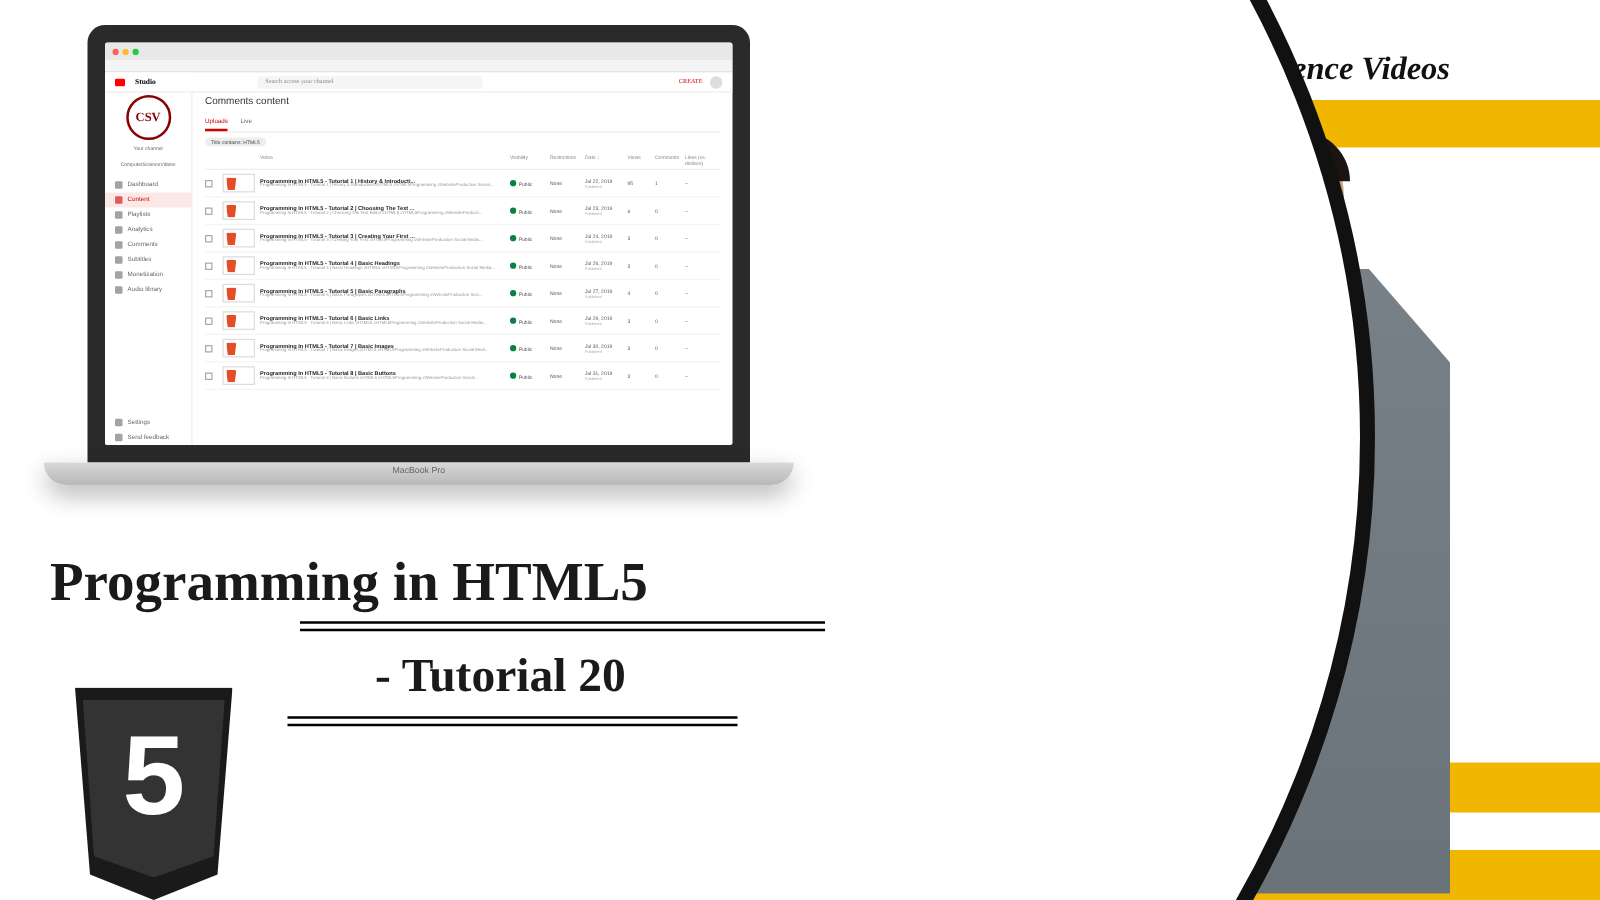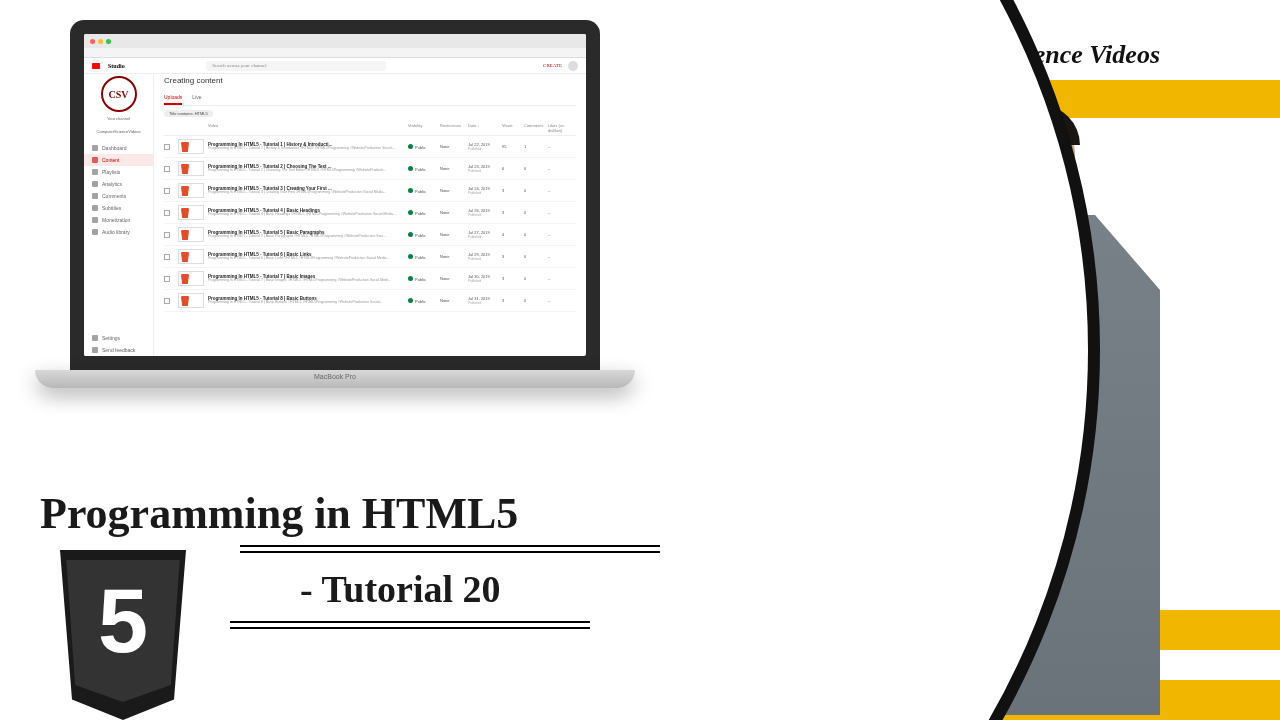--- a/index.html
+++ b/index.html
@@ -366,21 +366,20 @@
 .vdesc { color: #999; font-size: 3.5px; line-height: 1.1; }
 .vis-dot { width: 5px; height: 5px; border-radius: 50%; background: #0a8043; display: inline-block; margin-right: 2px; }
 .date-col .pub { color: #aaa; font-size: 3px; }
 
 
 .title-section {
   position: absolute;
   left: 40px;
   top: 440px;
   z-index: 10;
-  margin-top: 48px;
 }
 .main-title {
   font-family: 'Bookman Old Style', Georgia, serif;
   font-weight: bold;
   font-size: 44px;
   color: #1a1a1a;
 }
 .underline {
   height: 8px;
   background: #fff;
@@ -523,21 +522,21 @@
                 <span class="nav-icon"></span>
                 <span>Settings</span>
               </div>
               <div class="nav-item">
                 <span class="nav-icon"></span>
                 <span>Send feedback</span>
               </div>
             </div>
         </div>
         <div class="studio-main">
-          <div class="content-title">Creating content</div>
+          <div class="content-title">Comments content</div>
           <div class="tabs">
             <div class="tab active">Uploads</div>
             <div class="tab">Live</div>
           </div>
           <div class="filter-chip">Title contains: HTML5</div>
           <div class="video-table">
             <div class="table-head" id="table-head">
                 <span></span>
                 <span></span>
                 <span>Video</span>

